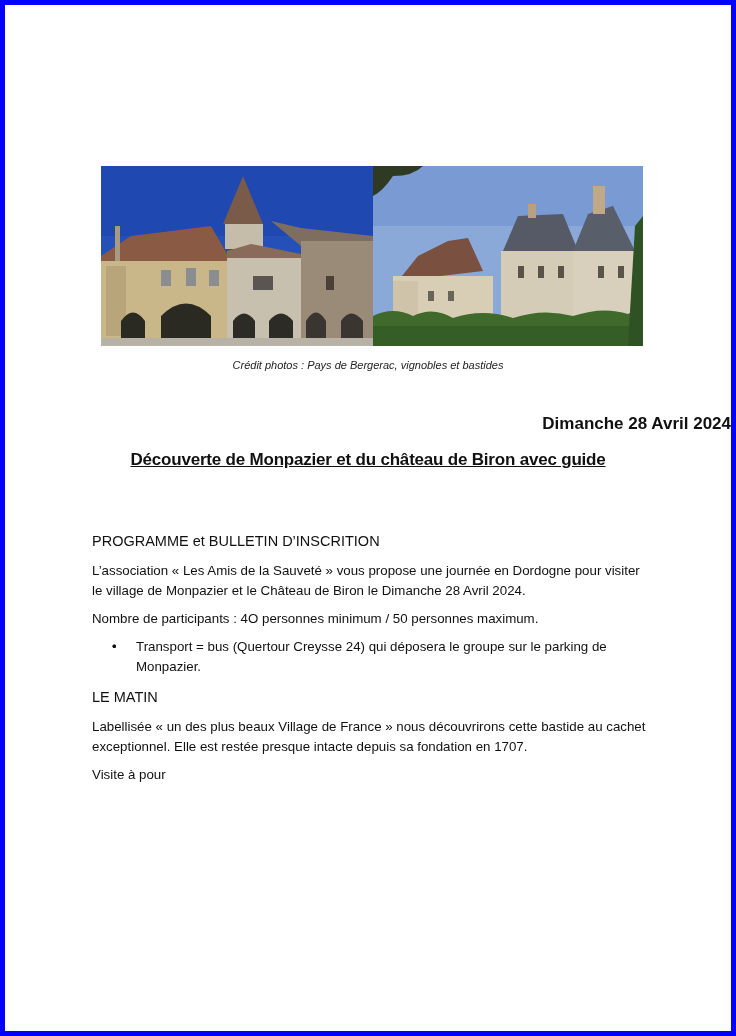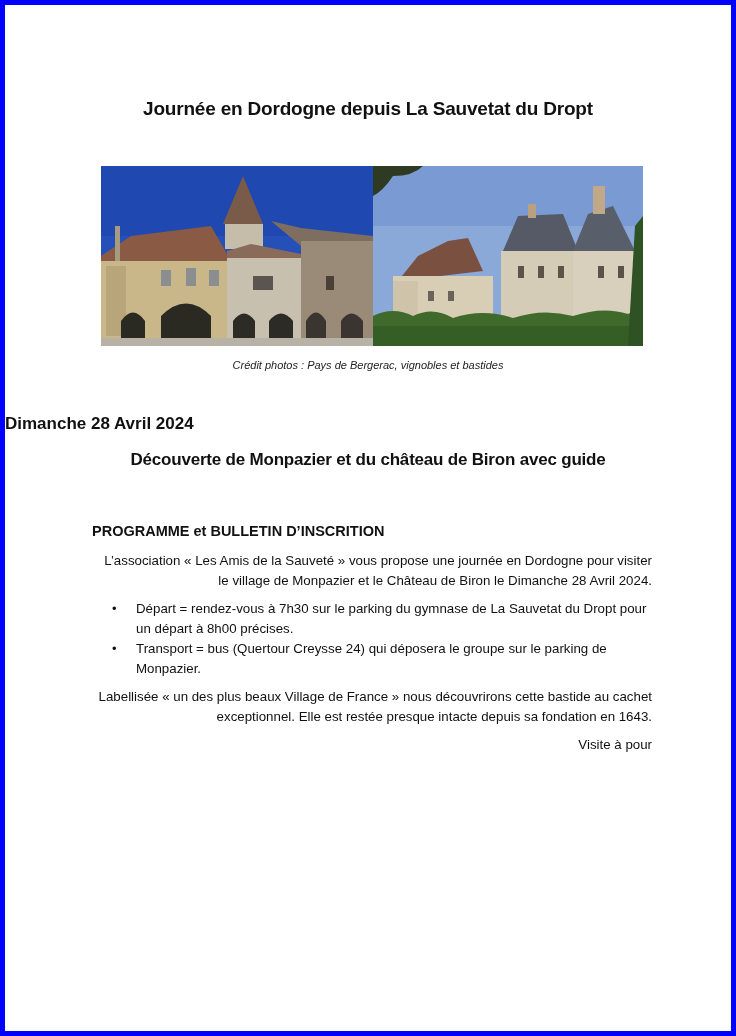--- a/index.html
+++ b/index.html
@@ -17,41 +17,40 @@
     font-weight: bold; font-size: 19px; letter-spacing: -0.2px;
   }
   .photos { position: absolute; left: 96px; top: 161px; width: 542px; height: 180px; display: flex; }
   .photo { position: relative; height: 180px; overflow: hidden; }
   .photo svg { display: block; }
   .credit {
     position: absolute; left: 0; width: 726px; top: 354px; text-align: center;
     font-style: italic; font-size: 11px; color: #222;
   }
   .date {
-    position: absolute; left: 0; width: 726px; top: 409px; text-align: left;
+    position: absolute; left: 0; width: 726px; top: 409px; text-align: right;
     font-weight: bold; font-size: 17px;
   }
   .subtitle {
     position: absolute; left: 0; width: 726px; top: 445px; text-align: center;
-    font-weight: bold; font-size: 17px; letter-spacing: -0.2px;
+    font-weight: bold; font-size: 17px; letter-spacing: -0.2px; text-decoration: underline;
   }
   .content { position: absolute; left: 87px; top: 511px; width: 560px; font-size: 13.3px; line-height: 20px; }
-  .h { font-weight: bold; font-size: 14.5px; margin: 5px 0 10px 0; }
+  .h { font-weight: normal; font-size: 14.5px; margin: 15px 0 10px 0; }
   .h.prog { margin-top: 10px; margin-bottom: 10px; }
-  p { margin: 0 0 8px 0; text-align: right; }
+  p { margin: 0 0 8px 0; }
   ul { margin: 0 0 8px 0; padding-left: 44px; }
   li { list-style: none; position: relative; margin: 0; }
   li .bullet { position: absolute; left: -24px; top: 0; font-size: 13px; }
 </style>
 </head>
 <body>
 
 <div class="page">
 
-  <div class="title">Journée en Dordogne depuis La Sauvetat du Dropt</div>
 
   <div class="photos">
     <div class="photo" style="width:272px;">
       <svg width="272" height="180" viewBox="0 0 272 180">
         <rect x="0" y="0" width="272" height="180" fill="#2450b8"></rect>
         <rect x="0" y="0" width="272" height="70" fill="#1f48b0"></rect>
 
         <polygon points="0,90 30,70 110,60 130,95 0,100" fill="#8a5a44"></polygon>
         <rect x="0" y="95" width="130" height="80" fill="#c9b78a"></rect>
         <rect x="5" y="100" width="20" height="70" fill="#b8a57a"></rect>
@@ -113,28 +112,29 @@
   </div>
 
   <div class="credit">Crédit photos : Pays de Bergerac, vignobles et bastides</div>
 
   <div class="date">Dimanche 28 Avril 2024</div>
   <div class="subtitle">Découverte de Monpazier et du château de Biron avec guide</div>
 
   <div class="content">
     <div class="h">PROGRAMME et BULLETIN D’INSCRITION</div>
     <p>L’association « Les Amis de la Sauveté » vous propose une journée en Dordogne pour visiter le village de Monpazier et le Château de Biron le Dimanche 28 Avril 2024.</p>
+    <p>Nombre de participants : 4O personnes minimum / 50 personnes maximum.</p>
 
     <ul>
       <li>
         <span class="bullet">•</span>
-        <span>Départ = rendez-vous à 7h30 sur le parking du gymnase de La Sauvetat du Dropt pour un départ à 8h00 précises.</span>
       </li>
       <li>
         <span class="bullet">•</span>
         <span>Transport = bus (Quertour Creysse 24) qui déposera le groupe sur le parking de Monpazier.</span>
       </li>
     </ul>
 
-    <p>Labellisée « un des plus beaux Village de France » nous découvrirons cette bastide au cachet exceptionnel. Elle est restée presque intacte depuis sa fondation en 1643.</p>
+    <div class="h prog">LE MATIN</div>
+    <p>Labellisée « un des plus beaux Village de France » nous découvrirons cette bastide au cachet exceptionnel. Elle est restée presque intacte depuis sa fondation en 1707.</p>
     <p>Visite à pour</p>
   </div>
 </div>
 
 </body></html>

